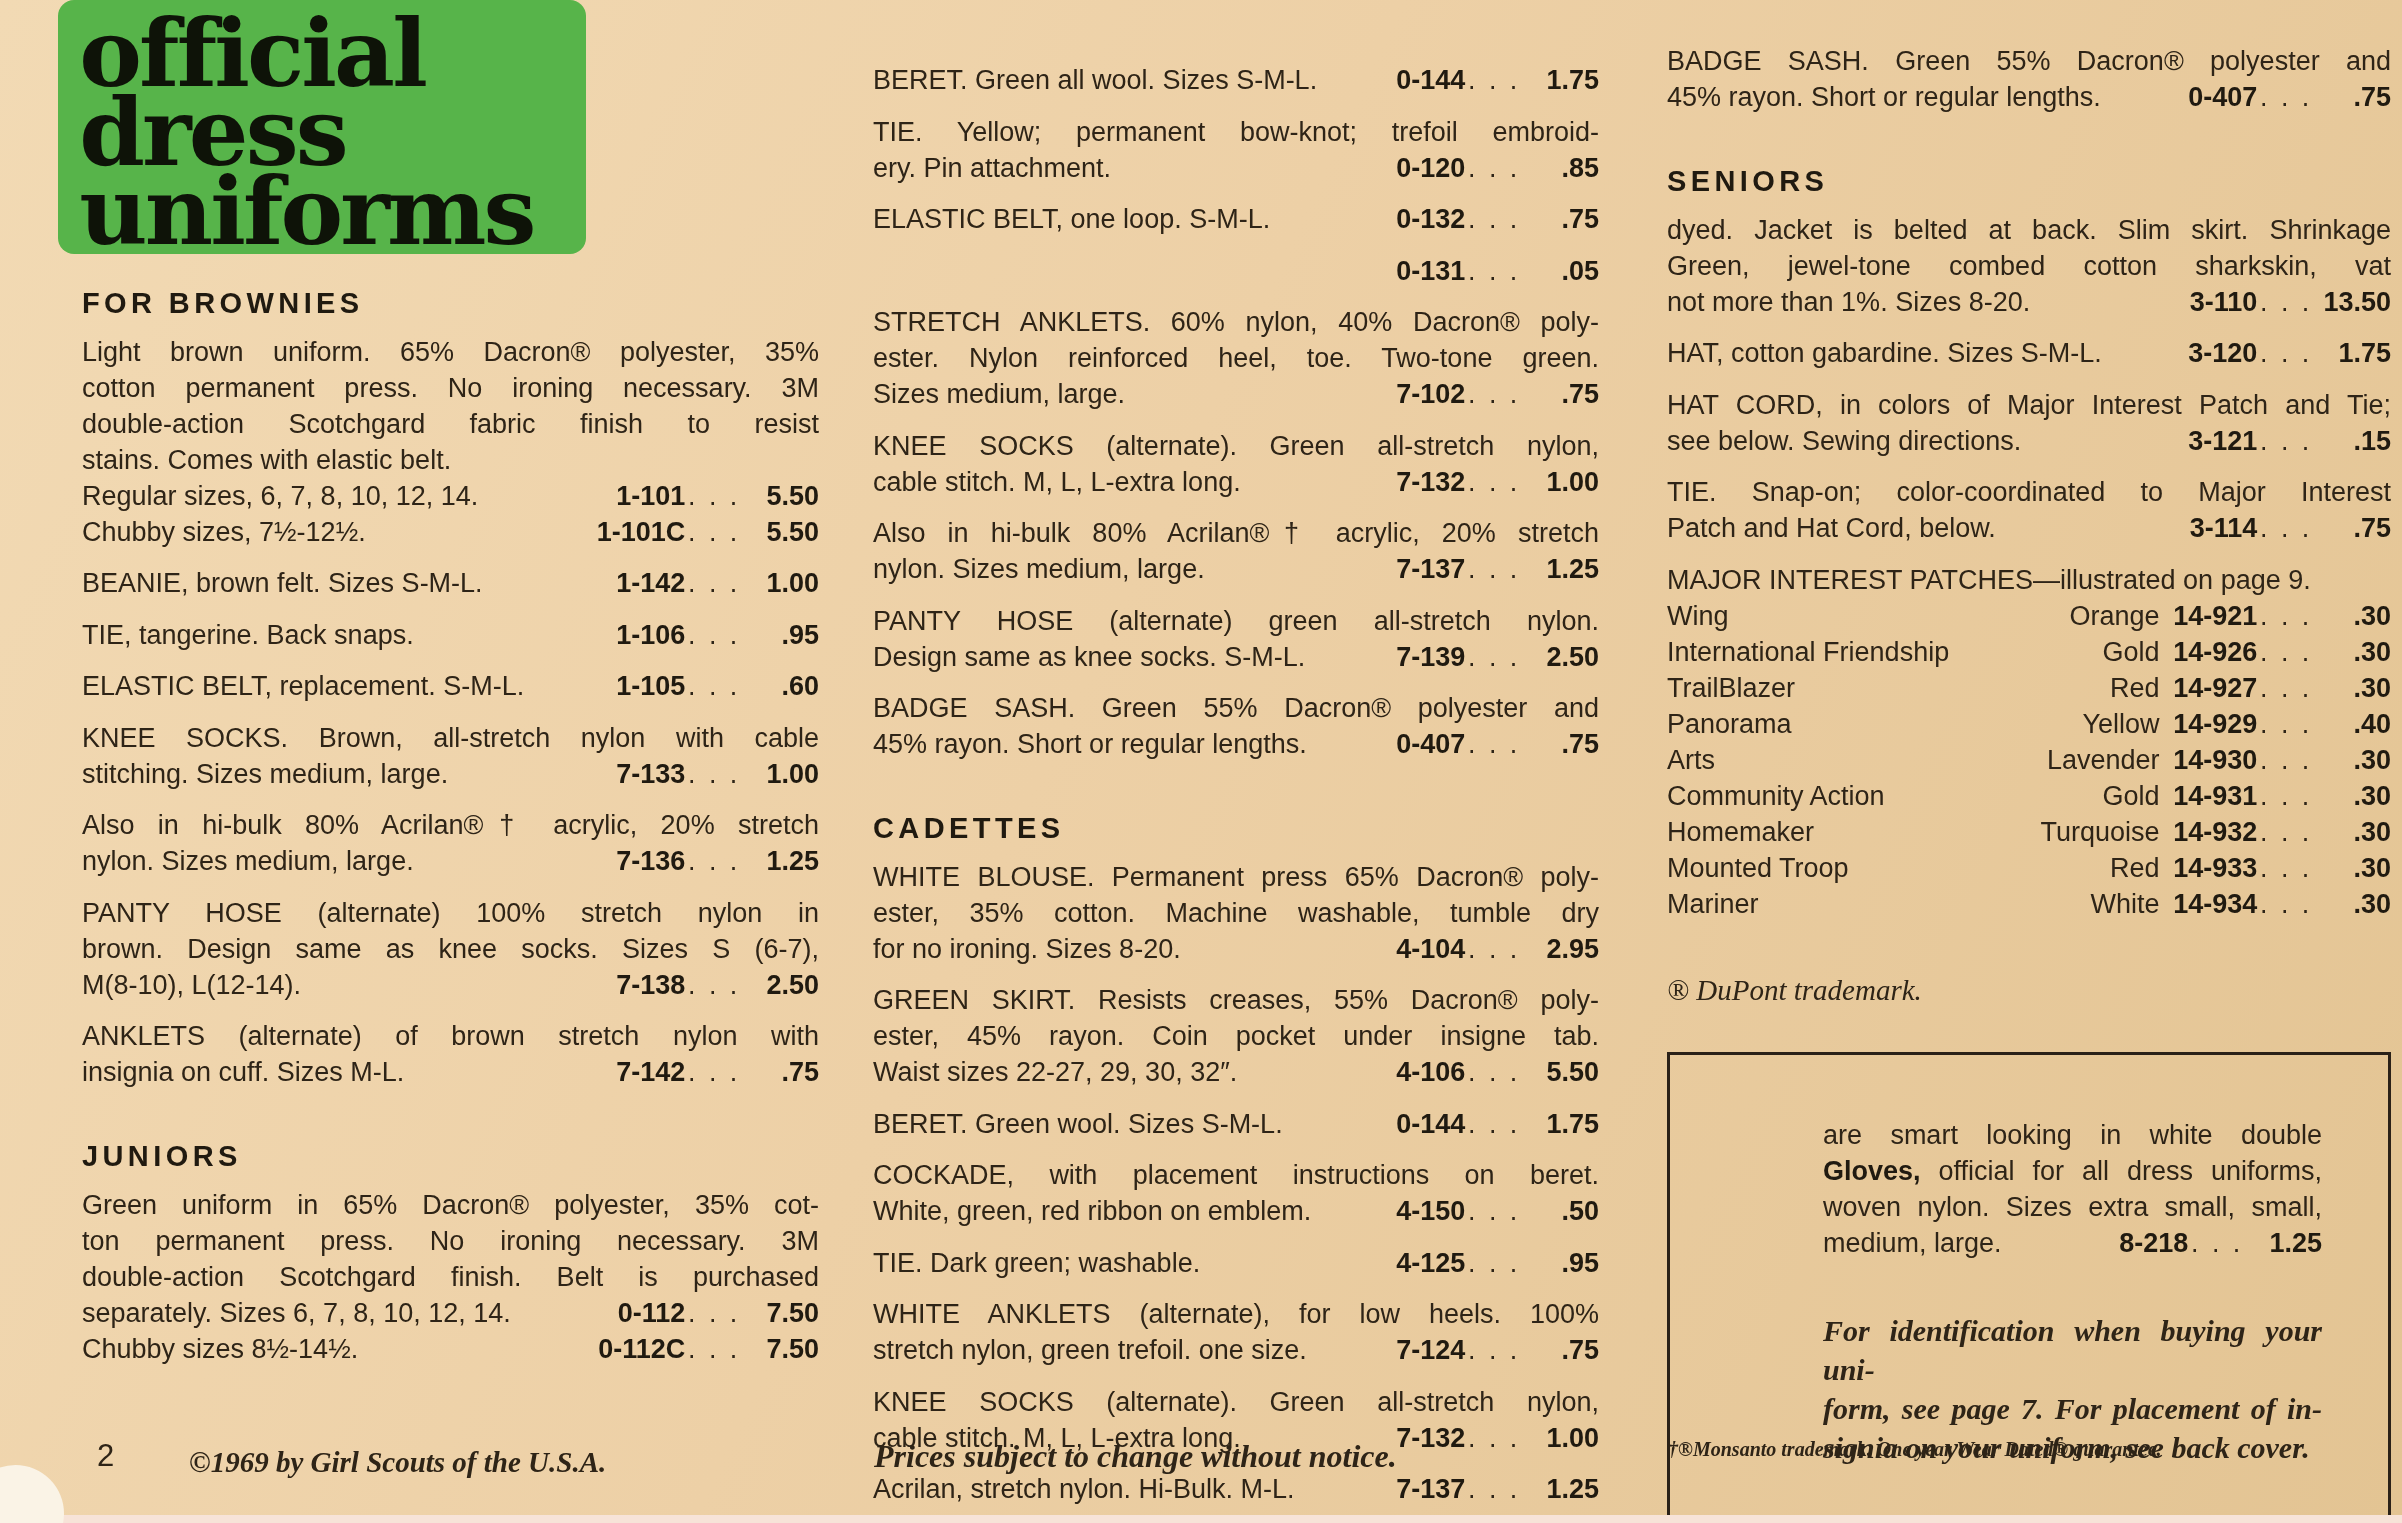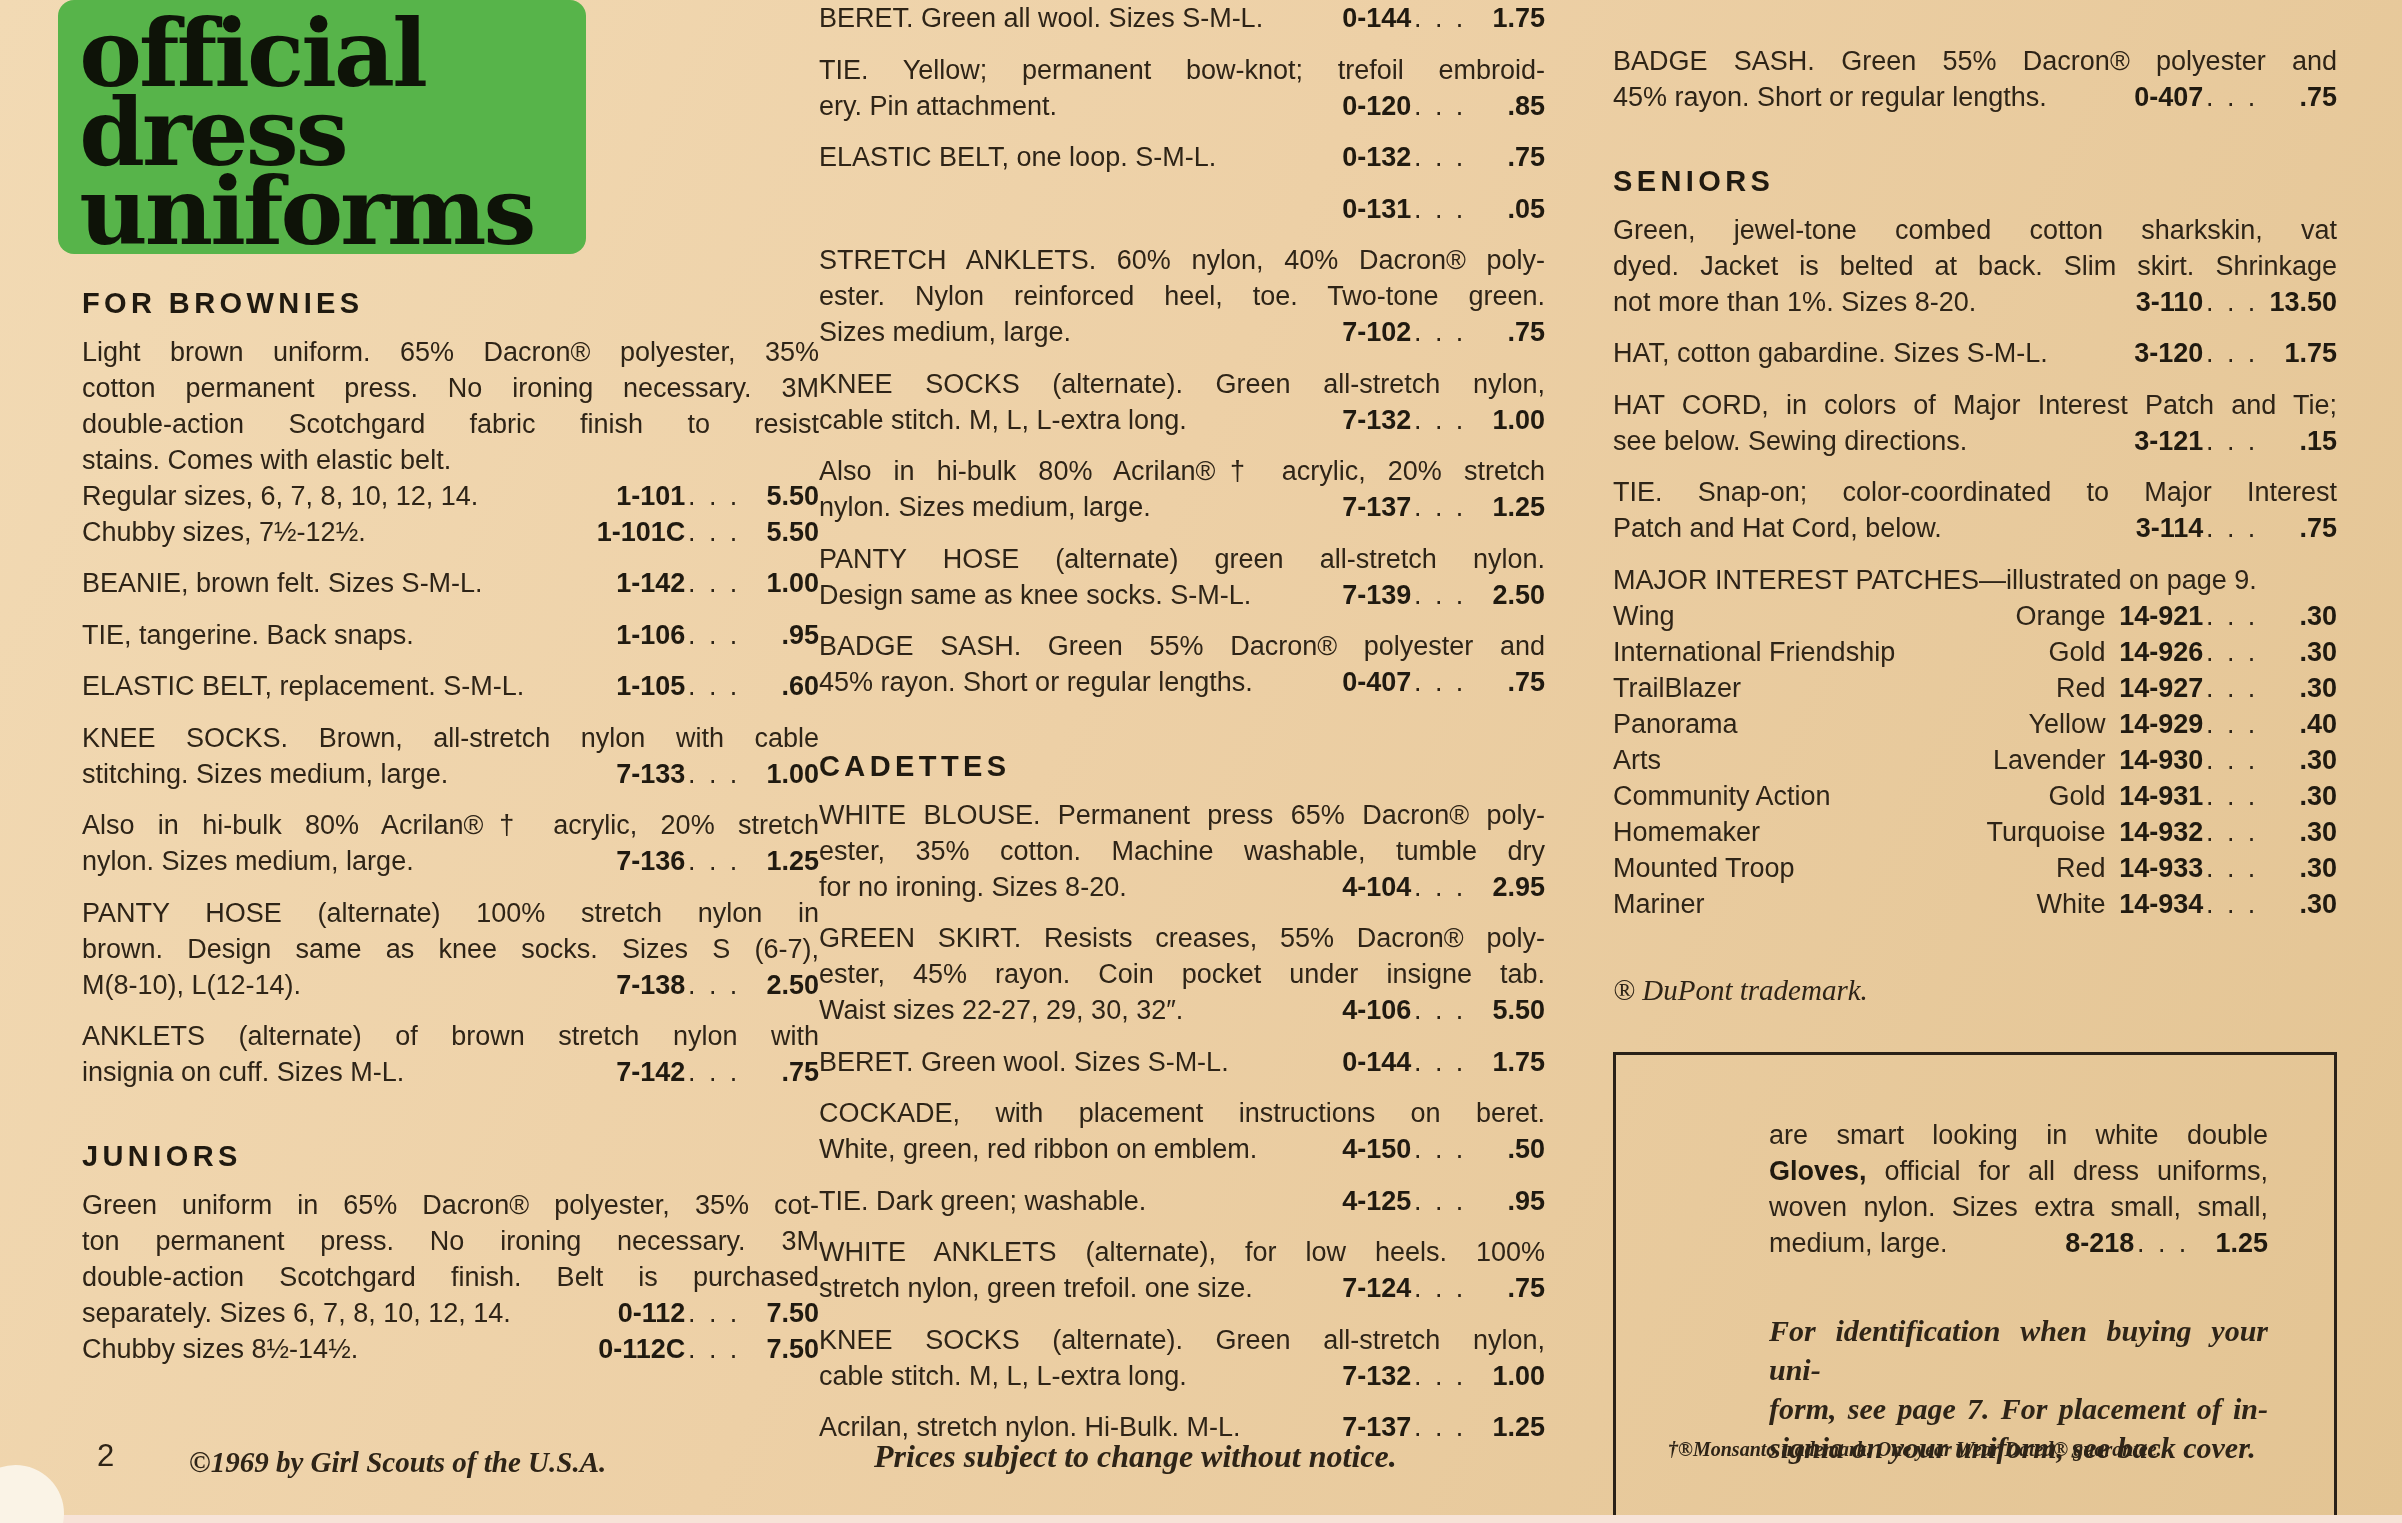--- a/index.html
+++ b/index.html
@@ -7,21 +7,21 @@
   }
   *{margin:0;padding:0;box-sizing:border-box;}
   html,body{width:2403px;height:1523px;}
   body{
     position:relative;overflow:hidden;
     background:linear-gradient(115deg,#f2dab4 0%,var(--paper) 45%,#e3c493 100%);
     font-family:"Liberation Sans",sans-serif;color:var(--ink);
   }
   .cols{display:flex;align-items:flex-start;padding-left:82px;}
   .col{width:737px;}
-  .col.c2{width:726px;}
+  .col.c2{width:726px;margin-left:54px;padding-top:62px;}
   .col.c3{width:724px;margin-left:68px;padding-top:43px;}
 
   .banner{width:528px;height:254px;margin-left:-24px;background:var(--green);padding:13.6px 0 0 21.3px;overflow:hidden;border-radius:16px;}
   .banner .tline{
     font-family:"DejaVu Serif",serif;font-weight:900;font-size:94px;line-height:79px;
     letter-spacing:-2.9px;color:var(--banner-ink);
   }
 
   .h{font-size:29px;font-weight:bold;letter-spacing:4.4px;color:var(--ink-bold);margin:33px 0 13.6px;}
   .ln,.pr,.pt{font-size:27px;line-height:36px;}
@@ -270,22 +270,22 @@
   <div class="col c3">
     <div class="rows">
         <div class="ln j">BADGE SASH. Green 55% Dacron® polyester and</div>
         <div class="pr">
           <span class="txt">45% rayon. Short or regular lengths.</span>
           <span class="code">0-407</span>
           <span class="dots">. . .</span>
           <span class="price">.75</span>
         </div>
         <div class="gap2 h">SENIORS</div>
+        <div class="ln j">dyed. Jacket is belted at back. Slim skirt. Shrinkage</div>
         <div class="ln j">Green, jewel-tone combed cotton sharkskin, vat</div>
-        <div class="ln j">dyed. Jacket is belted at back. Slim skirt. Shrinkage</div>
         <div class="pr">
           <span class="txt">not more than 1%. Sizes 8-20.</span>
           <span class="code">3-110</span>
           <span class="dots">. . .</span>
           <span class="price">13.50</span>
         </div>
         <div class="gap pr">
           <span class="txt">HAT, cotton gabardine. Sizes S-M-L.</span>
           <span class="code">3-120</span>
           <span class="dots">. . .</span>

